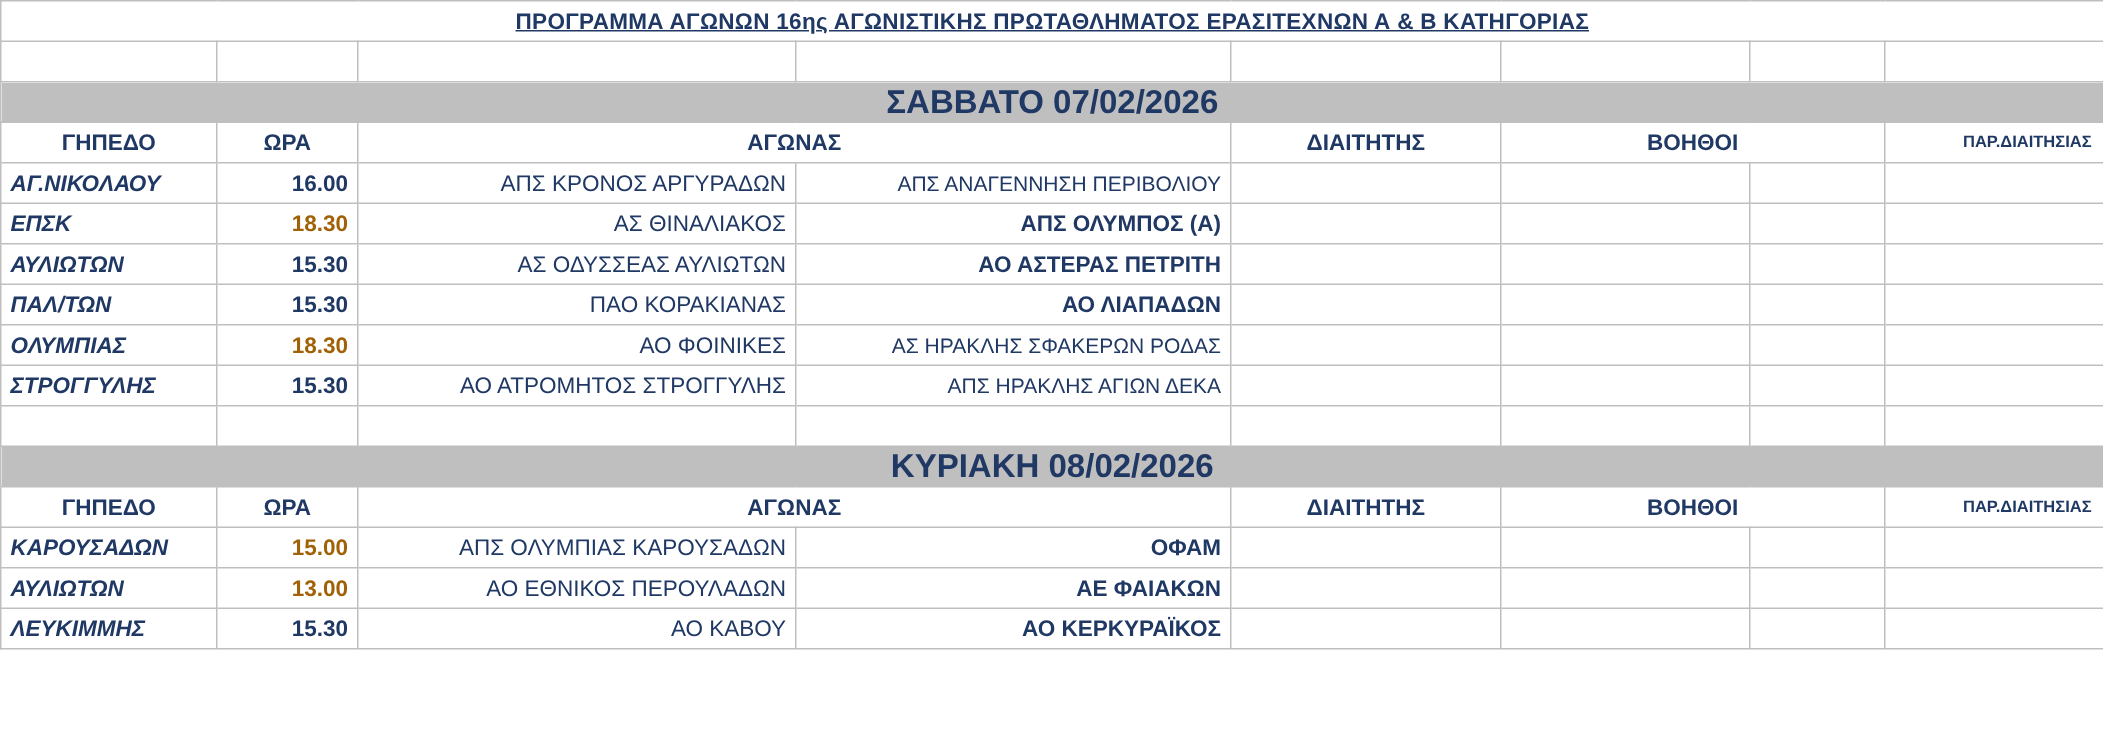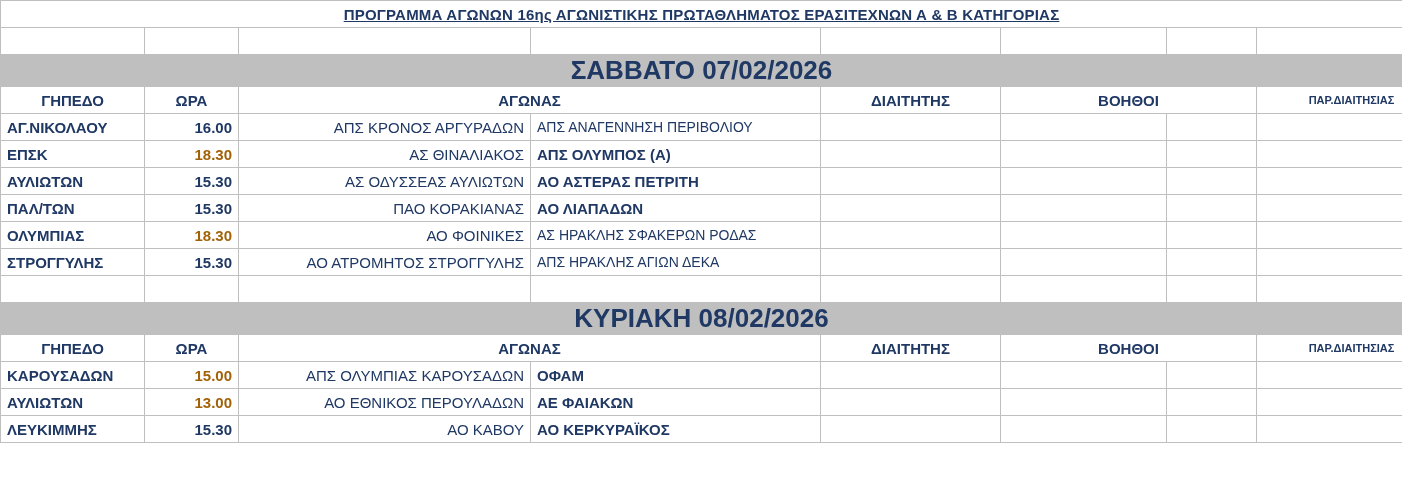--- a/index.html
+++ b/index.html
@@ -57,21 +57,21 @@
     height: 22px;
     border: 1px solid #bfbfbf;
   }
   .day-header td {
     background: #bfbfbf;
     height: 38px;
   }
   .day-header .day-title {
     text-align: center;
     font-weight: bold;
-    font-size: 26px;
+    font-size: 22px;
     color: #1f3864;
   }
   .col-header td {
     font-weight: bold;
     text-align: center;
     font-size: 15px;
     color: #1f3864;
     height: 26px;
   }
   .col-header td.small {
@@ -83,36 +83,37 @@
     padding: 0 6px;
     display: block;
     overflow: hidden;
     text-overflow: clip;
     white-space: nowrap;
   }
   td.venue {
     font-weight: bold;
     font-size: 15px;
     text-align: left;
+    font-style: italic;
   }
   td.time {
     text-align: right;
     font-weight: bold;
     font-size: 15px;
   }
   td.time.red { color: #a16207; }
   td.home {
     font-weight: normal;
     font-size: 15px;
     text-align: right;
   }
   td.away {
     font-weight: bold;
     font-size: 15px;
-    text-align: left;
+    text-align: right;
   }
   td.away.thin {
     font-weight: normal;
     font-size: 14px;
   }
   td.empty { }
 </style>
 </head>
 <body>
 

